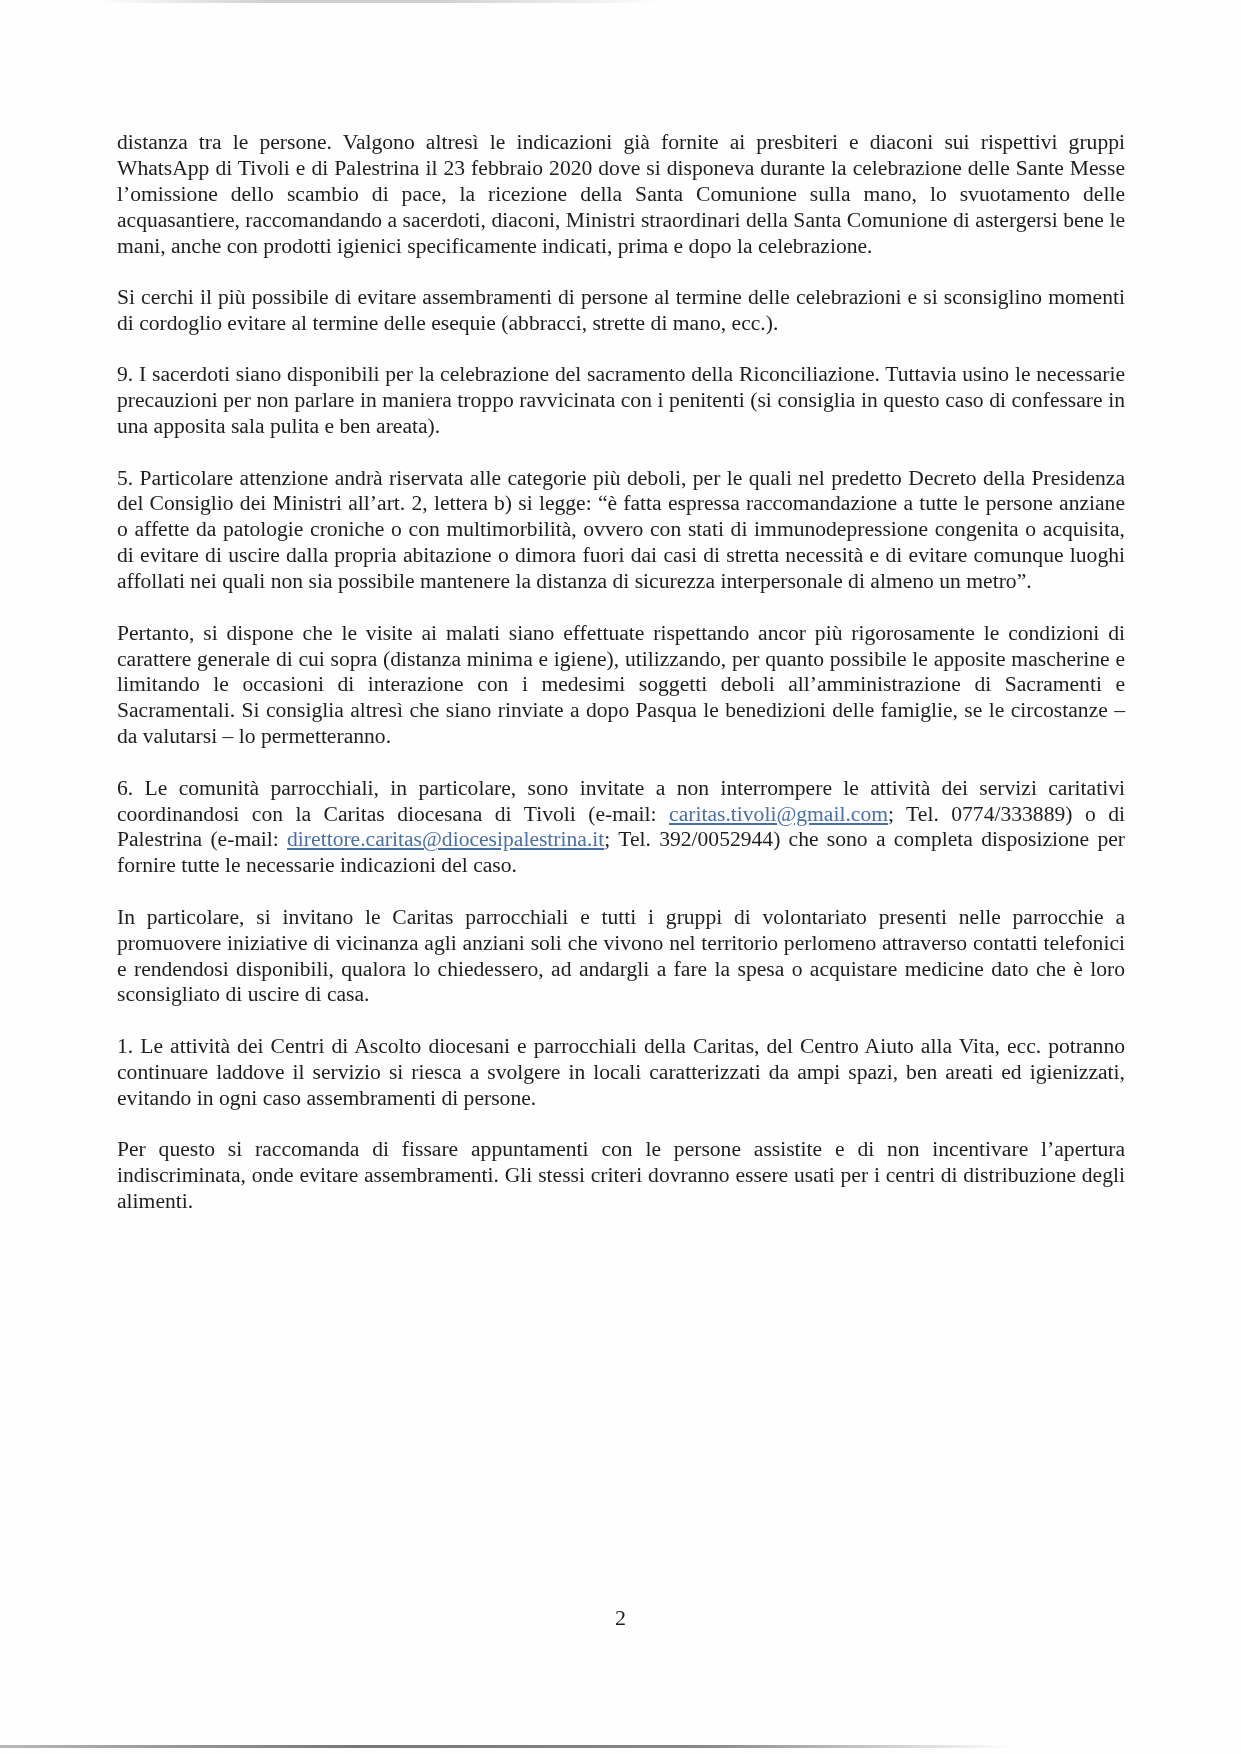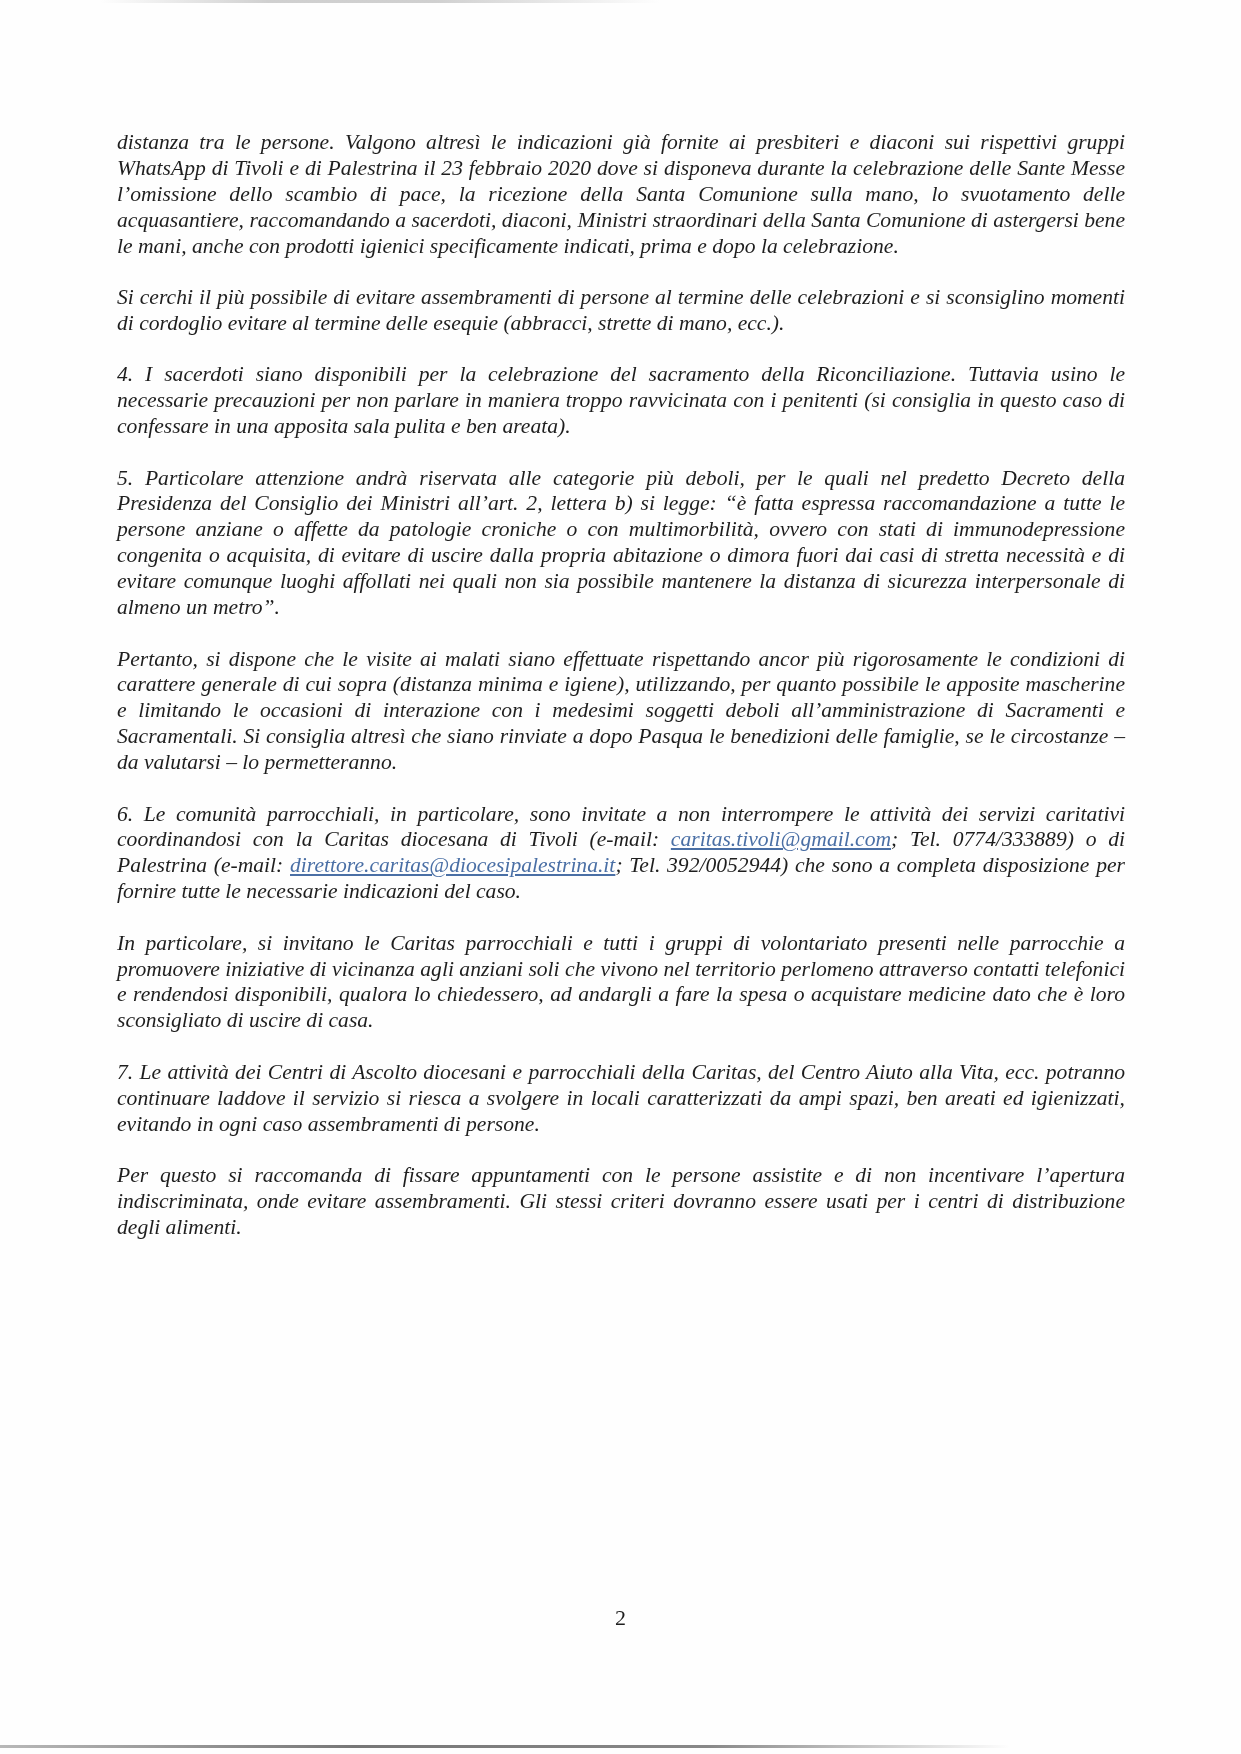--- a/index.html
+++ b/index.html
@@ -4,40 +4,40 @@
 <style>
   html, body { margin: 0; padding: 0; }
   body {
     width: 1241px; height: 1754px; background: #fdfdfd; position: relative; overflow: hidden;
     font-family: "Liberation Serif", "DejaVu Serif", serif; color: #1e1e1e;
   }
   .page { position: absolute; left: 0; top: 0; width: 1241px; height: 1754px; background: #fefefe; }
   .scan-top { position: absolute; top: 0; left: 100px; width: 560px; height: 3px; background: linear-gradient(90deg, rgba(180,180,180,0) 0%, rgba(170,170,170,0.55) 30%, rgba(170,170,170,0.55) 60%, rgba(180,180,180,0) 100%); }
   .scan-bottom { position: absolute; top: 1745px; left: 0; width: 1010px; height: 3px; background: linear-gradient(90deg, #b8b8b8 0%, #777 35%, #888 70%, rgba(200,200,200,0) 100%); }
   .body-text { position: absolute; left: 117px; top: 130px; width: 1008px; font-size: 21.6px; line-height: 25.9px; }
-  .para { margin: 0 0 25.5px 0; text-align: justify; text-align-last: left; font-style: italic; }
+  .para { margin: 0 0 25.5px 0; text-align: justify; text-align-last: left; }
   .link { color: #4a6fa5; text-decoration: underline; }
   .page-number { position: absolute; top: 1605px; left: 0; width: 1241px; text-align: center; font-size: 22px; }
 </style>
 </head>
 <body>
 
 <div class="page">
   <div class="scan-top"></div>
 
   <div class="body-text">
     <p class="para">distanza tra le persone. Valgono altresì le indicazioni già fornite ai presbiteri e diaconi sui rispettivi gruppi WhatsApp di Tivoli e di Palestrina il 23 febbraio 2020 dove si disponeva durante la celebrazione delle Sante Messe l’omissione dello scambio di pace, la ricezione della Santa Comunione sulla mano, lo svuotamento delle acquasantiere, raccomandando a sacerdoti, diaconi, Ministri straordinari della Santa Comunione di astergersi bene le mani, anche con prodotti igienici specificamente indicati, prima e dopo la celebrazione.</p>
     <p class="para">Si cerchi il più possibile di evitare assembramenti di persone al termine delle celebrazioni e si sconsiglino momenti di cordoglio evitare al termine delle esequie (abbracci, strette di mano, ecc.).</p>
-    <p class="para">4. I sacerdoti siano disponibili per la celebrazione del sacramento della Riconciliazione. Tuttavia usino le necessarie precauzioni per non parlare in maniera troppo ravvicinata con i penitenti (si consiglia in questo caso di confessare in una apposita sala pulita e ben areata).</p>
+    <p class="para">9. I sacerdoti siano disponibili per la celebrazione del sacramento della Riconciliazione. Tuttavia usino le necessarie precauzioni per non parlare in maniera troppo ravvicinata con i penitenti (si consiglia in questo caso di confessare in una apposita sala pulita e ben areata).</p>
     <p class="para">5. Particolare attenzione andrà riservata alle categorie più deboli, per le quali nel predetto Decreto della Presidenza del Consiglio dei Ministri all’art. 2, lettera b) si legge: “è fatta espressa raccomandazione a tutte le persone anziane o affette da patologie croniche o con multimorbilità, ovvero con stati di immunodepressione congenita o acquisita, di evitare di uscire dalla propria abitazione o dimora fuori dai casi di stretta necessità e di evitare comunque luoghi affollati nei quali non sia possibile mantenere la distanza di sicurezza interpersonale di almeno un metro”.</p>
     <p class="para">Pertanto, si dispone che le visite ai malati siano effettuate rispettando ancor più rigorosamente le condizioni di carattere generale di cui sopra (distanza minima e igiene), utilizzando, per quanto possibile le apposite mascherine e limitando le occasioni di interazione con i medesimi soggetti deboli all’amministrazione di Sacramenti e Sacramentali. Si consiglia altresì che siano rinviate a dopo Pasqua le benedizioni delle famiglie, se le circostanze – da valutarsi – lo permetteranno.</p>
 
     <p class="para"><span>6. Le comunità parrocchiali, in particolare, sono invitate a non interrompere le attività dei servizi caritativi coordinandosi con la Caritas diocesana di Tivoli (e-mail: </span><a class="link" style="color: rgb(74, 111, 165);">caritas.tivoli@gmail.com</a><span>; Tel. 0774/333889) o di Palestrina (e-mail: </span><a class="link" style="color: rgb(74, 111, 165);">direttore.caritas@diocesipalestrina.it</a><span>; Tel. 392/0052944) che sono a completa disposizione per fornire tutte le necessarie indicazioni del caso.</span></p>
 
     <p class="para">In particolare, si invitano le Caritas parrocchiali e tutti i gruppi di volontariato presenti nelle parrocchie a promuovere iniziative di vicinanza agli anziani soli che vivono nel territorio perlomeno attraverso contatti telefonici e rendendosi disponibili, qualora lo chiedessero, ad andargli a fare la spesa o acquistare medicine dato che è loro sconsigliato di uscire di casa.</p>
-    <p class="para">7. Le attività dei Centri di Ascolto diocesani e parrocchiali della Caritas, del Centro Aiuto alla Vita, ecc. potranno continuare laddove il servizio si riesca a svolgere in locali caratterizzati da ampi spazi, ben areati ed igienizzati, evitando in ogni caso assembramenti di persone.</p>
+    <p class="para">1. Le attività dei Centri di Ascolto diocesani e parrocchiali della Caritas, del Centro Aiuto alla Vita, ecc. potranno continuare laddove il servizio si riesca a svolgere in locali caratterizzati da ampi spazi, ben areati ed igienizzati, evitando in ogni caso assembramenti di persone.</p>
     <p class="para">Per questo si raccomanda di fissare appuntamenti con le persone assistite e di non incentivare l’apertura indiscriminata, onde evitare assembramenti. Gli stessi criteri dovranno essere usati per i centri di distribuzione degli alimenti.</p>
   </div>
 
   <div class="page-number">2</div>
 
   <div class="scan-bottom"></div>
 </div>
 
 </body></html>

